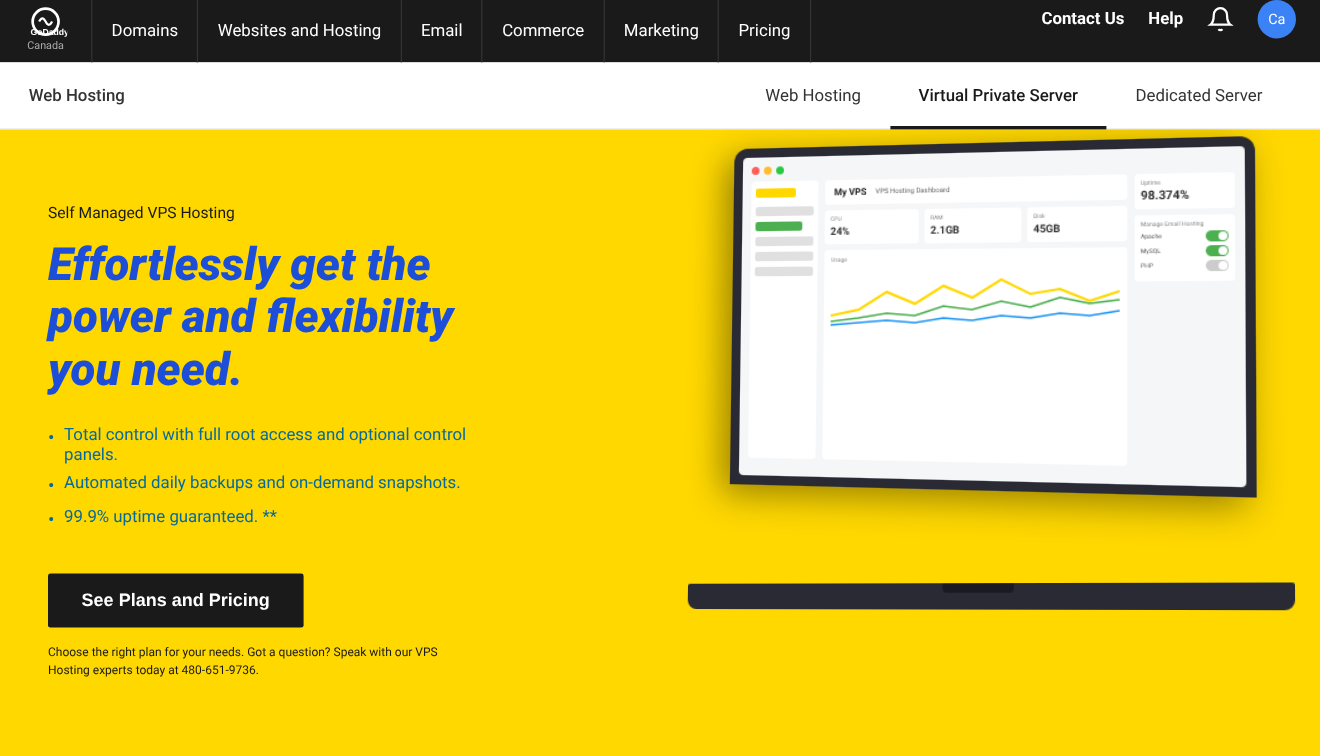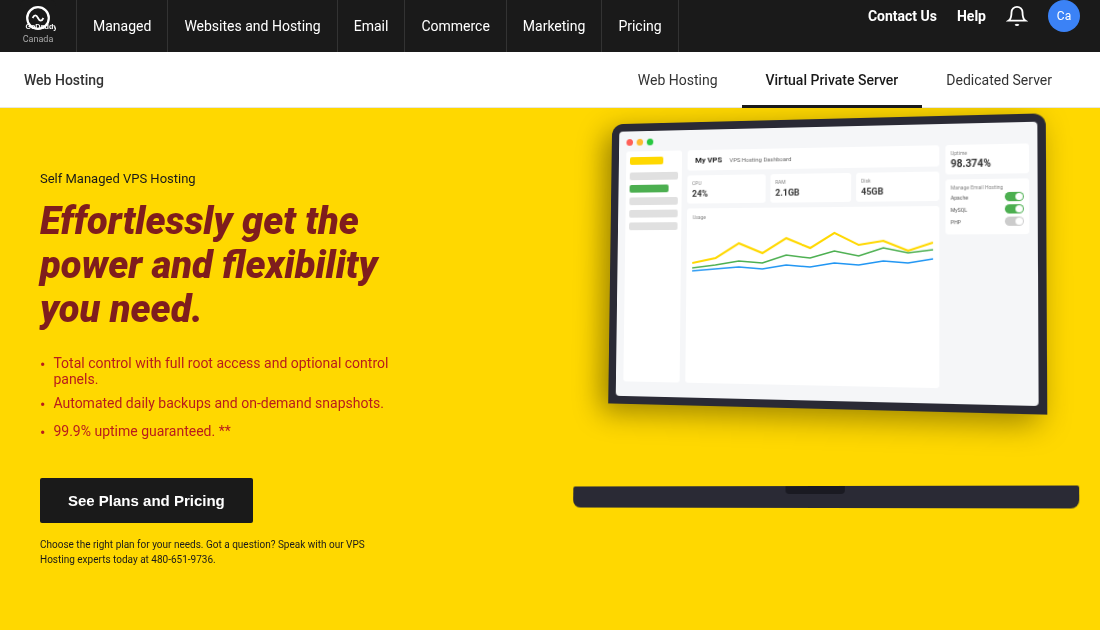--- a/index.html
+++ b/index.html
@@ -147,32 +147,32 @@
     }
     .hero-subtitle {
       font-size: 13px;
       color: #1a1a1a;
       margin-bottom: 14px;
       font-weight: 400;
     }
     .hero-title {
       font-size: 38px;
       font-weight: 900;
-      color: #7f1d1d;
+      color: #1d4ed8;
       line-height: 1.15;
       margin-bottom: 24px;
       font-style: italic;
     }
     .hero-bullets {
       list-style: none;
       margin-bottom: 28px;
     }
     .hero-bullets li {
       font-size: 14px;
-      color: #b91c1c;
+      color: #0369a1;
       margin-bottom: 8px;
       display: flex;
       align-items: flex-start;
       gap: 8px;
     }
     .hero-bullets li::before {
       content: '•';
       font-size: 16px;
       line-height: 1.2;
       flex-shrink: 0;
@@ -398,21 +398,21 @@
     <svg class="logo-icon" viewBox="0 0 40 40" fill="none">
       <rect width="40" height="40" rx="6" fill="#1a1a1a"></rect>
       <circle cx="20" cy="20" r="12" stroke="#fff" stroke-width="2.5" fill="none"></circle>
       <path d="M14 20 Q17 14 20 20 Q23 26 26 20" stroke="#fff" stroke-width="2" fill="none"></path>
       <text x="6" y="32" fill="#fff" font-size="8" font-weight="bold" font-family="sans-serif">GoDaddy</text>
     </svg>
     <span class="logo-canada">Canada</span>
   </div>
 
   <div class="nav-items">
-    <div class="nav-item">Managed</div>
+    <div class="nav-item">Domains</div>
     <div class="nav-item">Websites and Hosting</div>
     <div class="nav-item">Email</div>
     <div class="nav-item">Commerce</div>
     <div class="nav-item">Marketing</div>
     <div class="nav-item">Pricing</div>
   </div>
 
   <div class="nav-right">
     <span class="nav-right-item">Contact Us</span>
     <span class="nav-right-item">Help</span>

